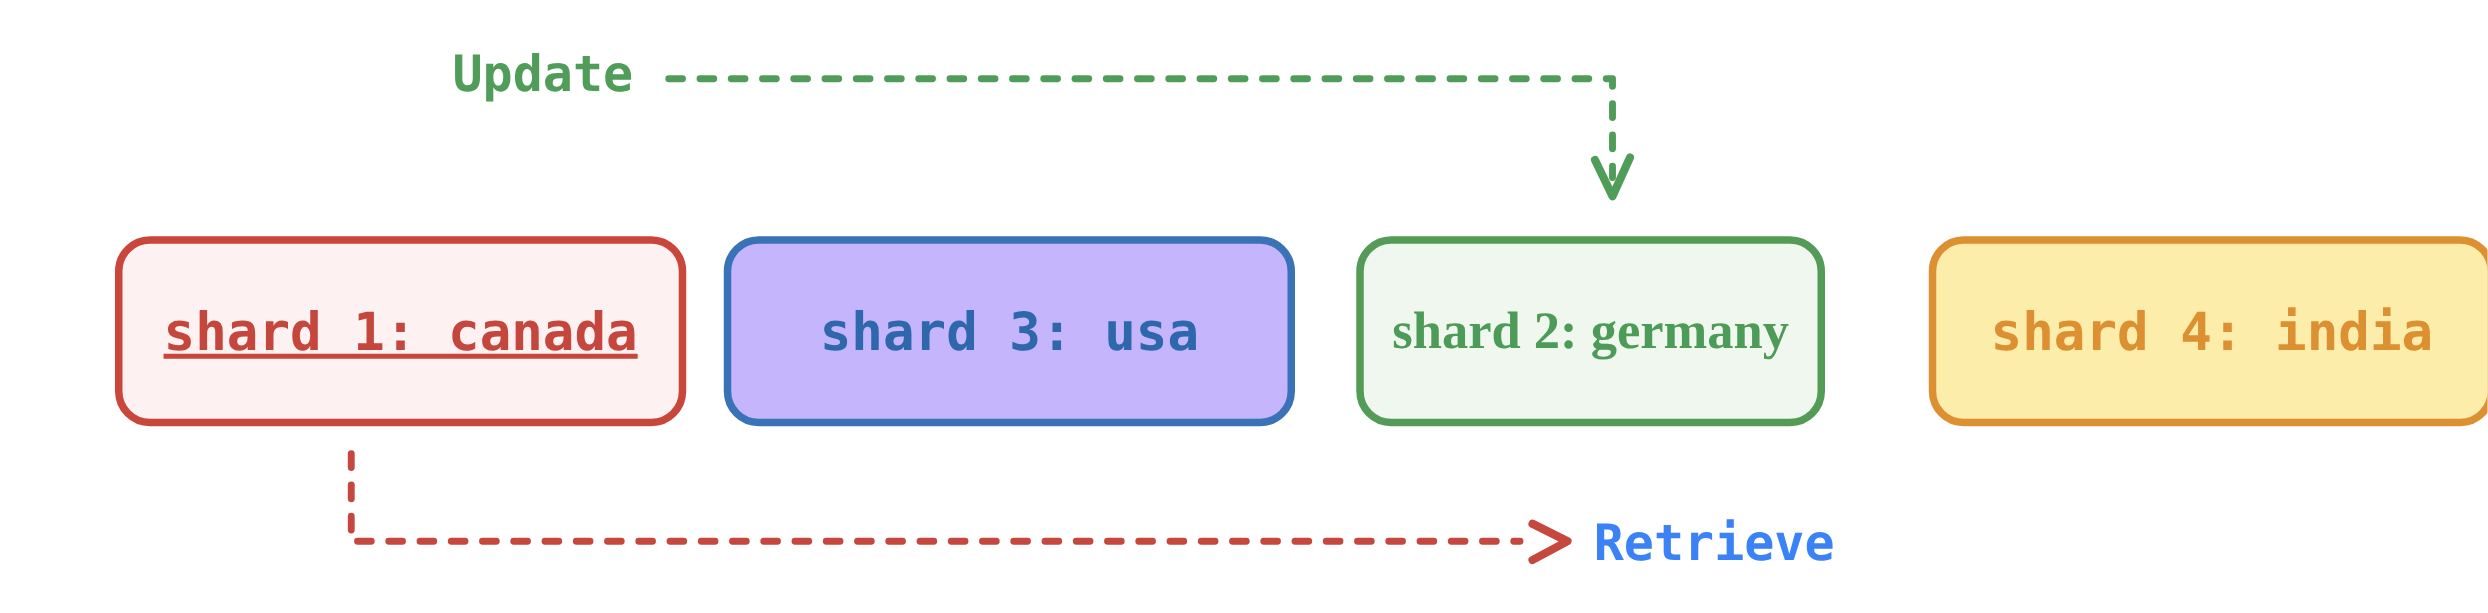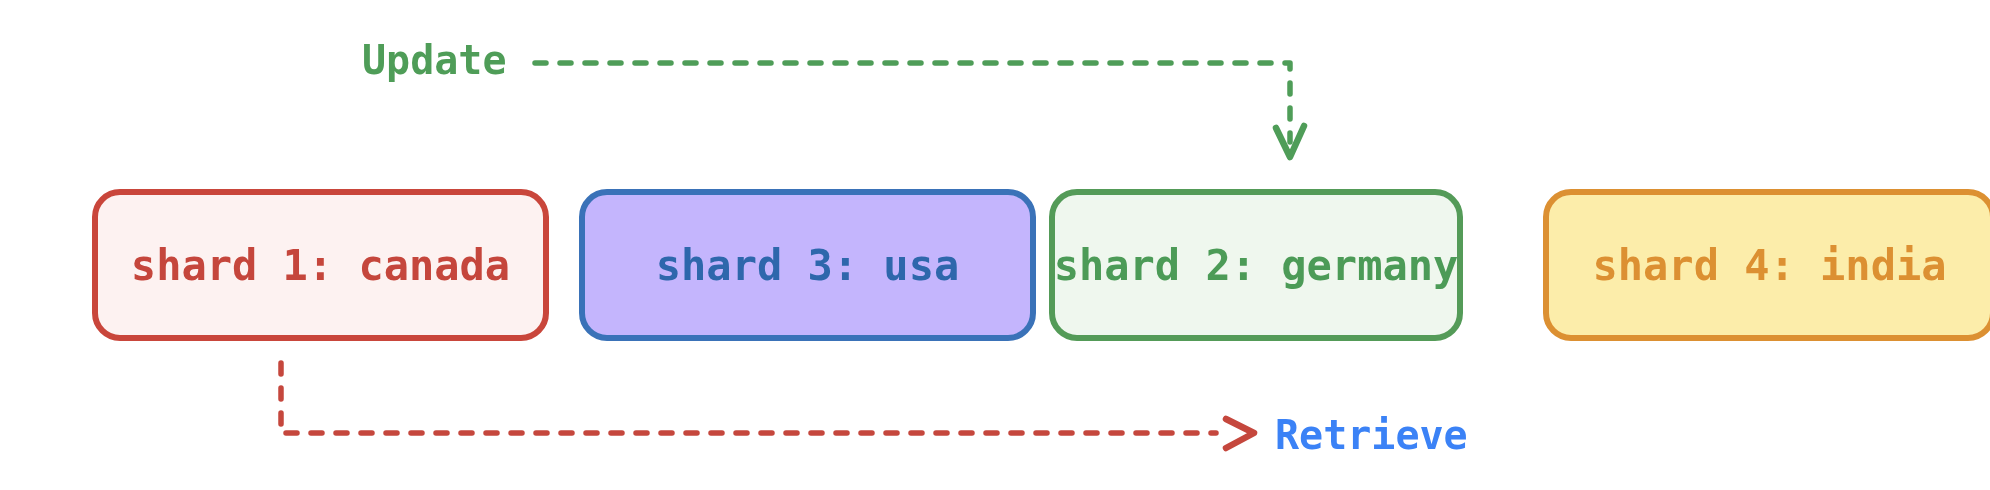--- a/index.html
+++ b/index.html
@@ -33,21 +33,21 @@
     display: flex;
     align-items: center;
     justify-content: center;
     font-size: 42px;
     font-weight: bold;
     letter-spacing: 0;
     white-space: nowrap;
   }
   .shard-pos-0 { left: 44px;   width: 457px; }
   .shard-pos-1 { left: 531px;  width: 457px; }
-  .shard-pos-2 { left: 1001px; width: 414px; }
+  .shard-pos-2 { left: 1037px; width: 375px; font-family: Liberation Serif, serif; }
   .shard-pos-3 { left: 1495px; width: 453px; }
   .flow-label {
     position: absolute;
     font-size: 40px;
     font-weight: bold;
     line-height: 44px;
     white-space: nowrap;
   }
   .flow-label-update   { left: 314px;  top: 38px; }
   .flow-label-retrieve { left: 1227px; top: 413px; }
@@ -67,21 +67,21 @@
     <g>
       <polyline points="233,363 233,433 1168,433" fill="none" stroke="#c5473d" stroke-width="5.5" stroke-dasharray="11 14" stroke-linecap="round" stroke-linejoin="round"></polyline>
       <path d="M 1178 419 L 1206 433 L 1178 448" fill="none" stroke="#c5473d" stroke-width="6.5" stroke-linecap="round" stroke-linejoin="round"></path>
     </g>
   </svg>
 
   <div class="flow-label flow-label-update" style="color: rgb(79, 157, 88);">Update</div>
 
   <div class="flow-label flow-label-retrieve" style="color: #3b82f6;">Retrieve</div>
 
-  <div class="shard shard-pos-0" style="border-color: rgb(201, 70, 59); background-color: rgb(253, 242, 241); color: rgb(197, 70, 60);">
+  <div class="shard shard-pos-0" style="border-color: rgb(201, 70, 59); background-color: rgb(253, 242, 241); color: rgb(197, 70, 60); text-decoration: underline;">
     <span>shard 1: canada</span>
   </div>
 
   <div class="shard shard-pos-1" style="border-color: rgb(58, 114, 184); background-color: #c4b5fd; color: rgb(46, 103, 172);">
     <span>shard 3: usa</span>
   </div>
 
   <div class="shard shard-pos-2" style="border-color: rgb(84, 155, 88); background-color: rgb(239, 247, 238); color: rgb(76, 155, 87);">
     <span>shard 2: germany</span>
   </div>

